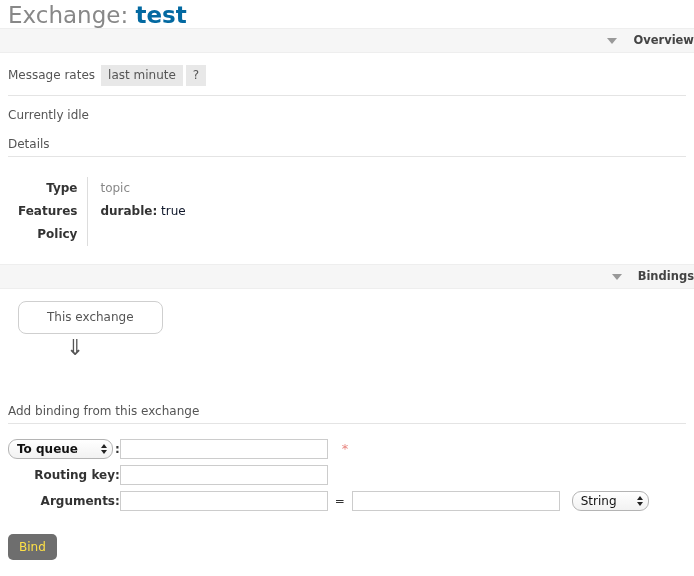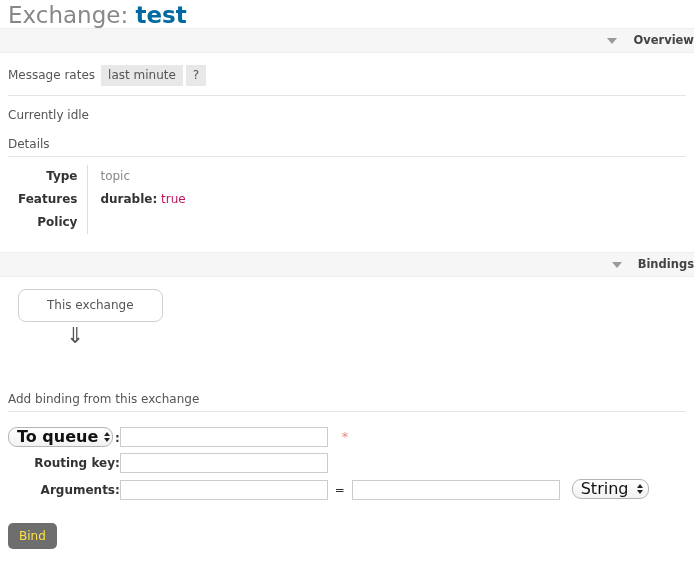--- a/index.html
+++ b/index.html
@@ -95,21 +95,21 @@
   .sub-head {
     margin-top: 14px;
     font-size: 12px;
     color: #555555;
     line-height: 15px;
     border-bottom: 1px solid #e4e4e4;
     padding-bottom: 4px;
   }
   table.details {
     border-collapse: collapse;
-    margin-top: 8px;
+    margin-top: 20px;
     margin-left: 10px;
   }
   table.details th {
     text-align: right;
     font-weight: bold;
     font-size: 12px;
     color: #333333;
     padding: 3px 10px 3px 0;
     vertical-align: top;
     white-space: nowrap;
@@ -118,21 +118,21 @@
   }
   table.details td {
     padding: 3px 0 3px 12px;
     font-size: 12px;
     color: #888888;
     vertical-align: top;
     line-height: 17px;
     min-width: 200px;
   }
   td .feat-key { color: #333333; font-weight: bold; }
-  td .feat-val { color: #be185d; }
+  td .feat-val { color: #0f172a; }
 
   
   .bindings-body { padding: 12px 8px 0 8px; }
   .node-box {
     display: inline-block;
     border: 1px solid #cfcfcf;
     border-radius: 8px;
     background: #ffffff;
     padding: 8px 28px;
     font-size: 12px;
@@ -212,21 +212,21 @@
   
   .mac-select {
     display: inline-flex;
     align-items: center;
     justify-content: space-between;
     border: 1px solid #b4b4b4;
     border-radius: 9px;
     background: linear-gradient(#ffffff, #f2f2f2);
     height: 16px;
     padding: 1px 5px 1px 8px;
-    font-size: 16px;
+    font-size: 12px;
     color: #111111;
     line-height: 16px;
     cursor: default;
     user-select: none;
   }
   .mac-select.w-dest  { width: 90px; }
   .mac-select.w-type  { width: 62px; }
   .mac-select .caret-stack {
     display: inline-flex;
     flex-direction: column;

